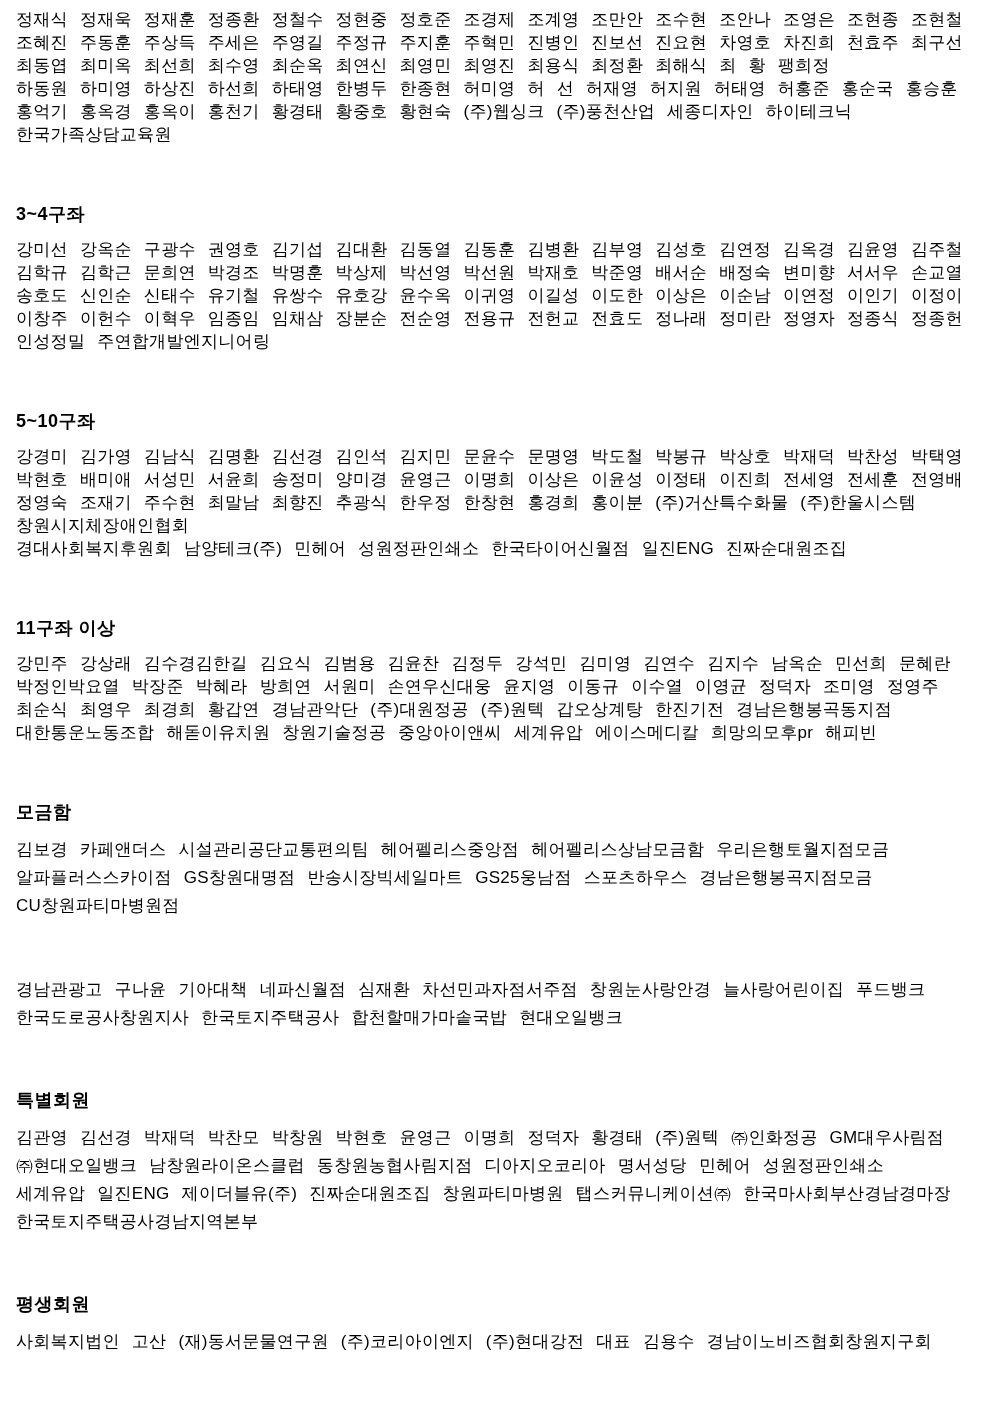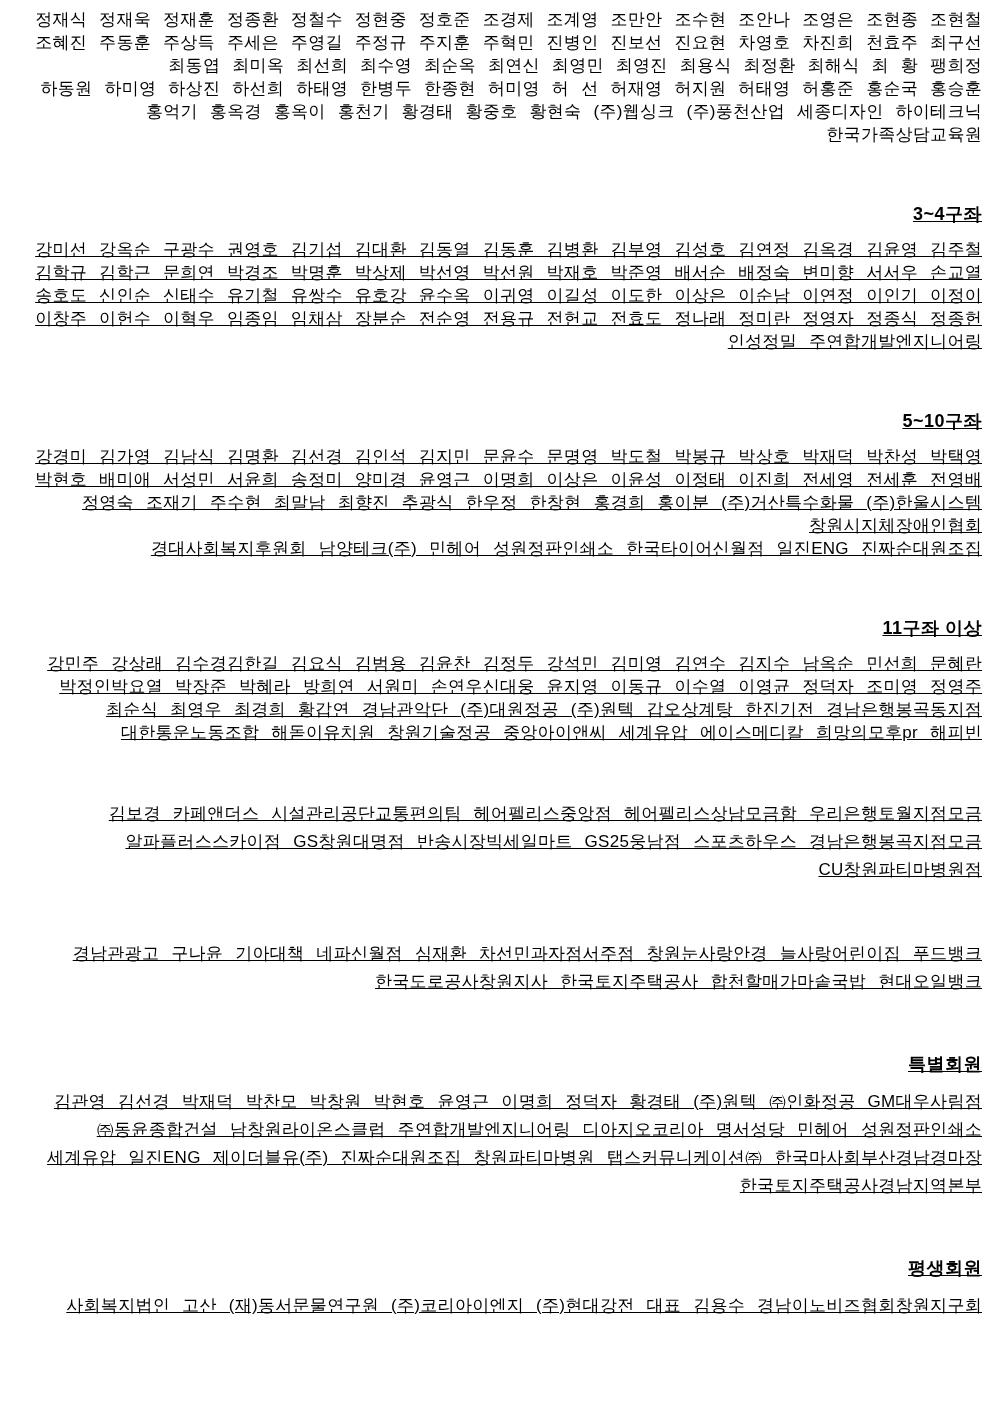--- a/index.html
+++ b/index.html
@@ -9,22 +9,22 @@
     color: #000000;
     font-family: "Liberation Sans", "DejaVu Sans", sans-serif;
   }
   .page {
     width: 992px;
     min-height: 1403px;
     box-sizing: border-box;
     padding: 8px 10px 40px 16px;
     background: #ffffff;
   }
-  section.donor-section { margin: 0; text-align: right; }
-  section.donor-section + section.donor-section { margin-top: 56px; text-decoration: underline; }
+  section.donor-section { margin: 0; }
+  section.donor-section + section.donor-section { margin-top: 56px; }
   h2.section-heading {
     font-size: 18px;
     font-weight: bold;
     margin: 0 0 12px 0;
     letter-spacing: 0.5px;
     color: #000000;
   }
   .donor-line {
     font-size: 17px;
     line-height: 23px;
@@ -71,34 +71,35 @@
 
   <section class="donor-section">
     <h2 class="section-heading">11구좌 이상</h2>
     <div class="donor-line">강민주 강상래 김수경김한길 김요식 김범용 김윤찬 김정두 강석민 김미영 김연수 김지수 남옥순 민선희 문혜란</div>
     <div class="donor-line">박정인박요열 박장준 박혜라 방희연 서원미 손연우신대웅 윤지영 이동규 이수열 이영균 정덕자 조미영 정영주</div>
     <div class="donor-line">최순식 최영우 최경희 황갑연 경남관악단 (주)대원정공 (주)원텍 갑오상계탕 한진기전 경남은행봉곡동지점</div>
     <div class="donor-line">대한통운노동조합 해돋이유치원 창원기술정공 중앙아이앤씨 세계유압 에이스메디칼 희망의모후pr 해피빈</div>
   </section>
 
   <section class="donor-section loose">
+    <h2 class="section-heading">모금함</h2>
     <div class="donor-line">김보경 카페앤더스 시설관리공단교통편의팀 헤어펠리스중앙점 헤어펠리스상남모금함 우리은행토월지점모금</div>
     <div class="donor-line">알파플러스스카이점 GS창원대명점 반송시장빅세일마트 GS25웅남점 스포츠하우스 경남은행봉곡지점모금</div>
     <div class="donor-line">CU창원파티마병원점</div>
   </section>
 
   <section class="donor-section loose">
     <div class="donor-line">경남관광고 구나윤 기아대책 네파신월점 심재환 차선민과자점서주점 창원눈사랑안경 늘사랑어린이집 푸드뱅크</div>
     <div class="donor-line">한국도로공사창원지사 한국토지주택공사 합천할매가마솥국밥 현대오일뱅크</div>
   </section>
 
   <section class="donor-section loose">
     <h2 class="section-heading">특별회원</h2>
     <div class="donor-line">김관영 김선경 박재덕 박찬모 박창원 박현호 윤영근 이명희 정덕자 황경태 (주)원텍 ㈜인화정공 GM대우사림점</div>
-    <div class="donor-line">㈜동윤종합건설 남창원라이온스클럽 주연합개발엔지니어링 디아지오코리아 명서성당 민헤어 성원정판인쇄소</div>
+    <div class="donor-line">㈜현대오일뱅크 남창원라이온스클럽 동창원농협사림지점 디아지오코리아 명서성당 민헤어 성원정판인쇄소</div>
     <div class="donor-line">세계유압 일진ENG 제이더블유(주) 진짜순대원조집 창원파티마병원 탭스커뮤니케이션㈜ 한국마사회부산경남경마장</div>
     <div class="donor-line">한국토지주택공사경남지역본부</div>
   </section>
 
   <section class="donor-section loose">
     <h2 class="section-heading">평생회원</h2>
     <div class="donor-line">사회복지법인 고산 (재)동서문물연구원 (주)코리아이엔지 (주)현대강전 대표 김용수 경남이노비즈협회창원지구회</div>
 
   </section>
 

